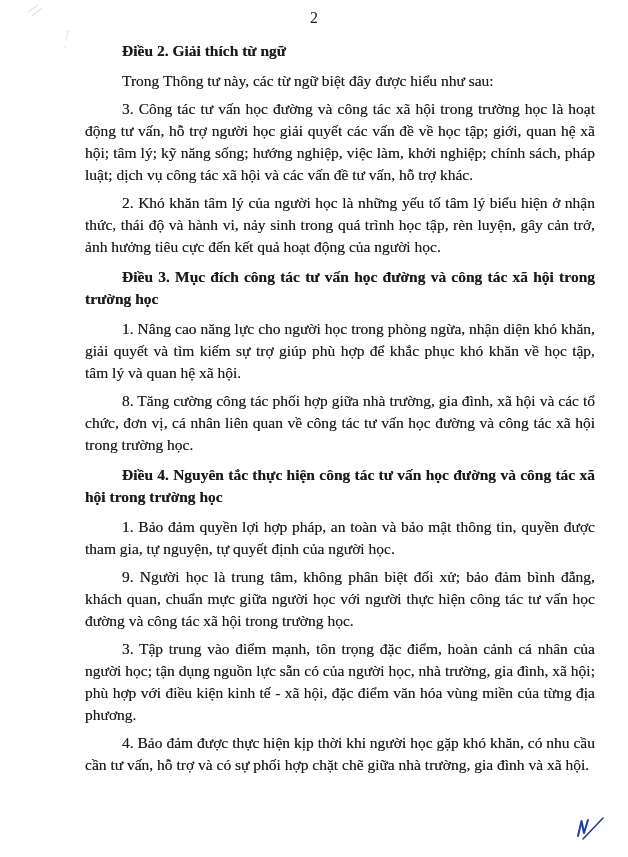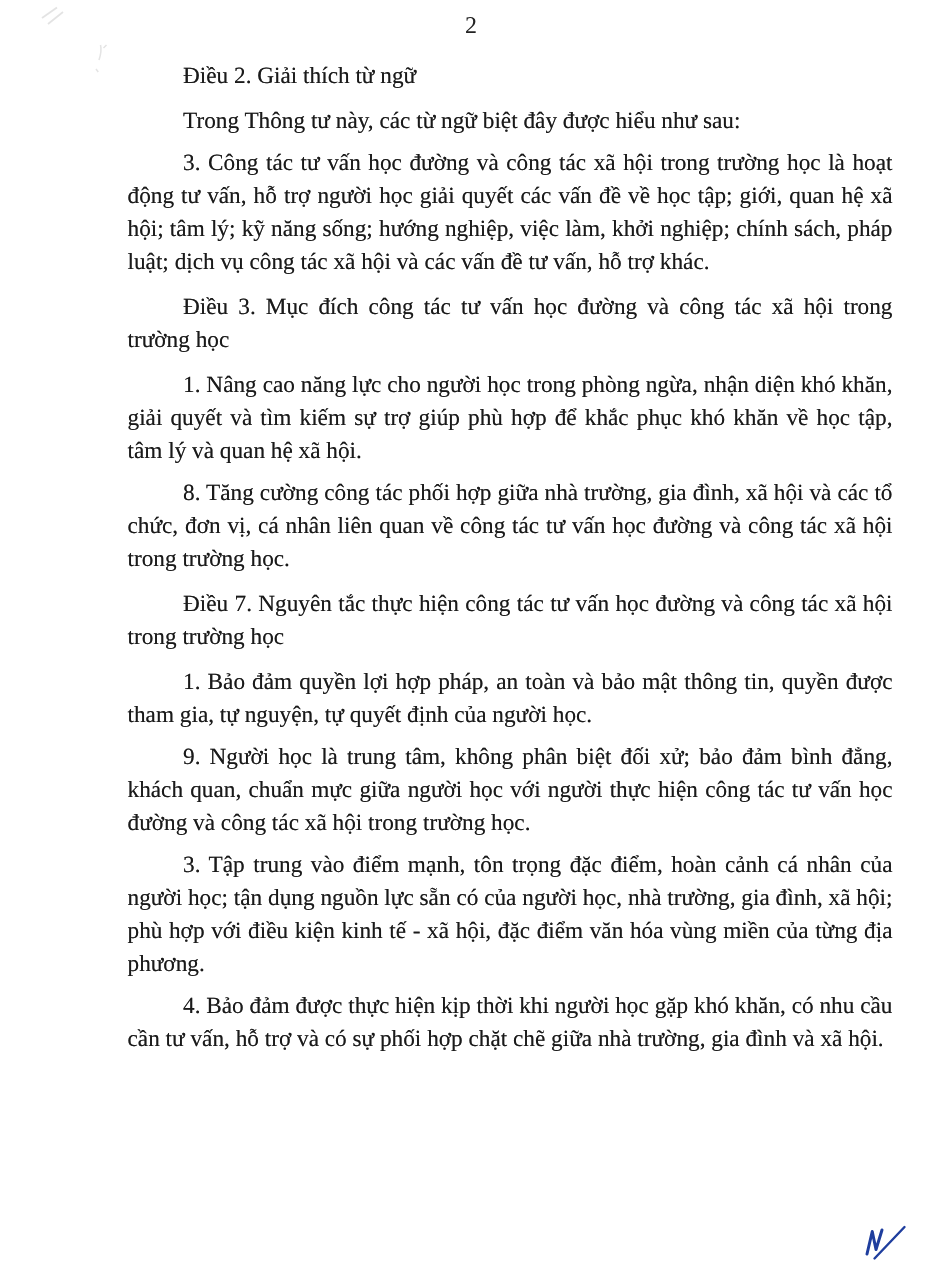--- a/index.html
+++ b/index.html
@@ -35,21 +35,21 @@
   }
   .content p {
     margin: 0 0 6px 0;
     font-size: 15.5px;
     line-height: 22px;
     text-align: justify;
     text-indent: 37px;
     text-shadow: 0 0 0.4px rgba(0,0,0,0.55); 
   }
   .content p.heading {
-    font-weight: normal;
+    font-weight: bold;
     margin-top: 8px;
     margin-bottom: 8px;
   }
   .signature {
     position: absolute;
     right: 16px;
     bottom: 12px;
   }
 </style>
 </head>
@@ -61,24 +61,25 @@
     <path d="M6 10 L16 3 M10 14 L20 6" stroke="#9a9a9a" stroke-width="1.2" fill="none" opacity="0.6"></path>
     <path d="M44 38 q2 -6 1 -10 M42 44 l1.5 2 M47 30 l2 -2" stroke="#8f8f8f" stroke-width="1" fill="none" opacity="0.55"></path>
   </svg>
 
   <div class="page-number">2</div>
 
   <div class="content">
     <p class="heading">Điều 2. Giải thích từ ngữ</p>
     <p class="para">Trong Thông tư này, các từ ngữ biệt đây được hiểu như sau:</p>
     <p class="para">3. Công tác tư vấn học đường và công tác xã hội trong trường học là hoạt động tư vấn, hỗ trợ người học giải quyết các vấn đề về học tập; giới, quan hệ xã hội; tâm lý; kỹ năng sống; hướng nghiệp, việc làm, khởi nghiệp; chính sách, pháp luật; dịch vụ công tác xã hội và các vấn đề tư vấn, hỗ trợ khác.</p>
+    <p class="para">2. Khó khăn tâm lý của người học là những yếu tố tâm lý biểu hiện ở nhận thức, thái độ và hành vi, nảy sinh trong quá trình học tập, rèn luyện, gây cản trở, ảnh hưởng tiêu cực đến kết quả hoạt động của người học.</p>
     <p class="heading">Điều 3. Mục đích công tác tư vấn học đường và công tác xã hội trong trường học</p>
     <p class="para">1. Nâng cao năng lực cho người học trong phòng ngừa, nhận diện khó khăn, giải quyết và tìm kiếm sự trợ giúp phù hợp để khắc phục khó khăn về học tập, tâm lý và quan hệ xã hội.</p>
     <p class="para">8. Tăng cường công tác phối hợp giữa nhà trường, gia đình, xã hội và các tổ chức, đơn vị, cá nhân liên quan về công tác tư vấn học đường và công tác xã hội trong trường học.</p>
-    <p class="heading">Điều 7. Nguyên tắc thực hiện công tác tư vấn học đường và công tác xã hội trong trường học</p>
+    <p class="heading">Điều 4. Nguyên tắc thực hiện công tác tư vấn học đường và công tác xã hội trong trường học</p>
     <p class="para">1. Bảo đảm quyền lợi hợp pháp, an toàn và bảo mật thông tin, quyền được tham gia, tự nguyện, tự quyết định của người học.</p>
     <p class="para">9. Người học là trung tâm, không phân biệt đối xử; bảo đảm bình đẳng, khách quan, chuẩn mực giữa người học với người thực hiện công tác tư vấn học đường và công tác xã hội trong trường học.</p>
     <p class="para">3. Tập trung vào điểm mạnh, tôn trọng đặc điểm, hoàn cảnh cá nhân của người học; tận dụng nguồn lực sẵn có của người học, nhà trường, gia đình, xã hội; phù hợp với điều kiện kinh tế - xã hội, đặc điểm văn hóa vùng miền của từng địa phương.</p>
     <p class="para">4. Bảo đảm được thực hiện kịp thời khi người học gặp khó khăn, có nhu cầu cần tư vấn, hỗ trợ và có sự phối hợp chặt chẽ giữa nhà trường, gia đình và xã hội.</p>
   </div>
 
   <svg class="signature" width="44" height="34" viewBox="0 0 44 34">
     <path d="M10 25 L13.5 10 L16 22 L20 9" stroke="#1f3e9e" stroke-width="2" fill="none" stroke-linecap="round" stroke-linejoin="round"></path>
     <path d="M15 28 L35 7" stroke="#1f3e9e" stroke-width="1.6" fill="none" stroke-linecap="round"></path>
   </svg>

